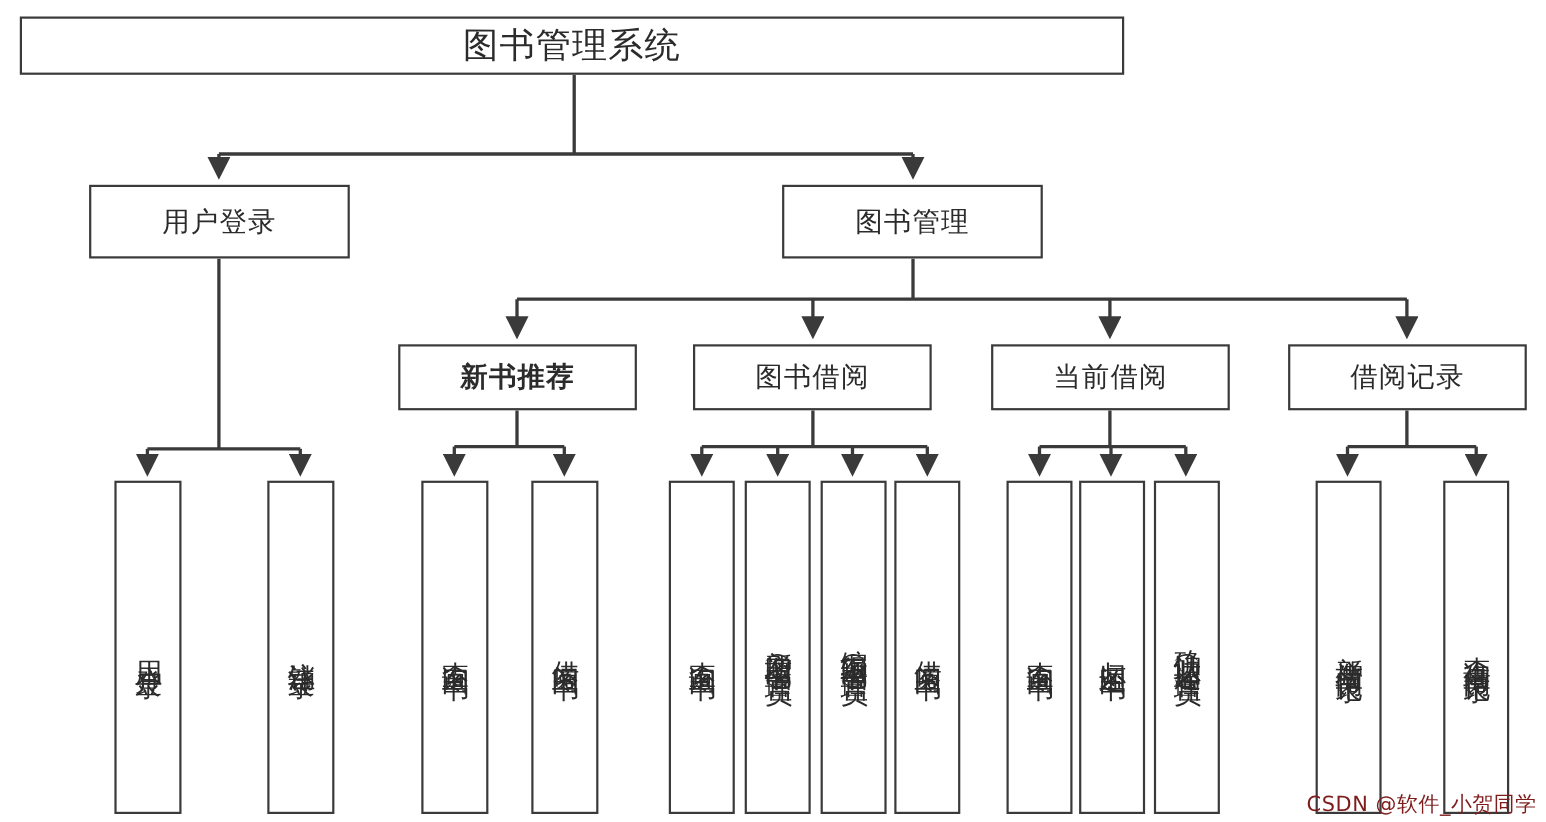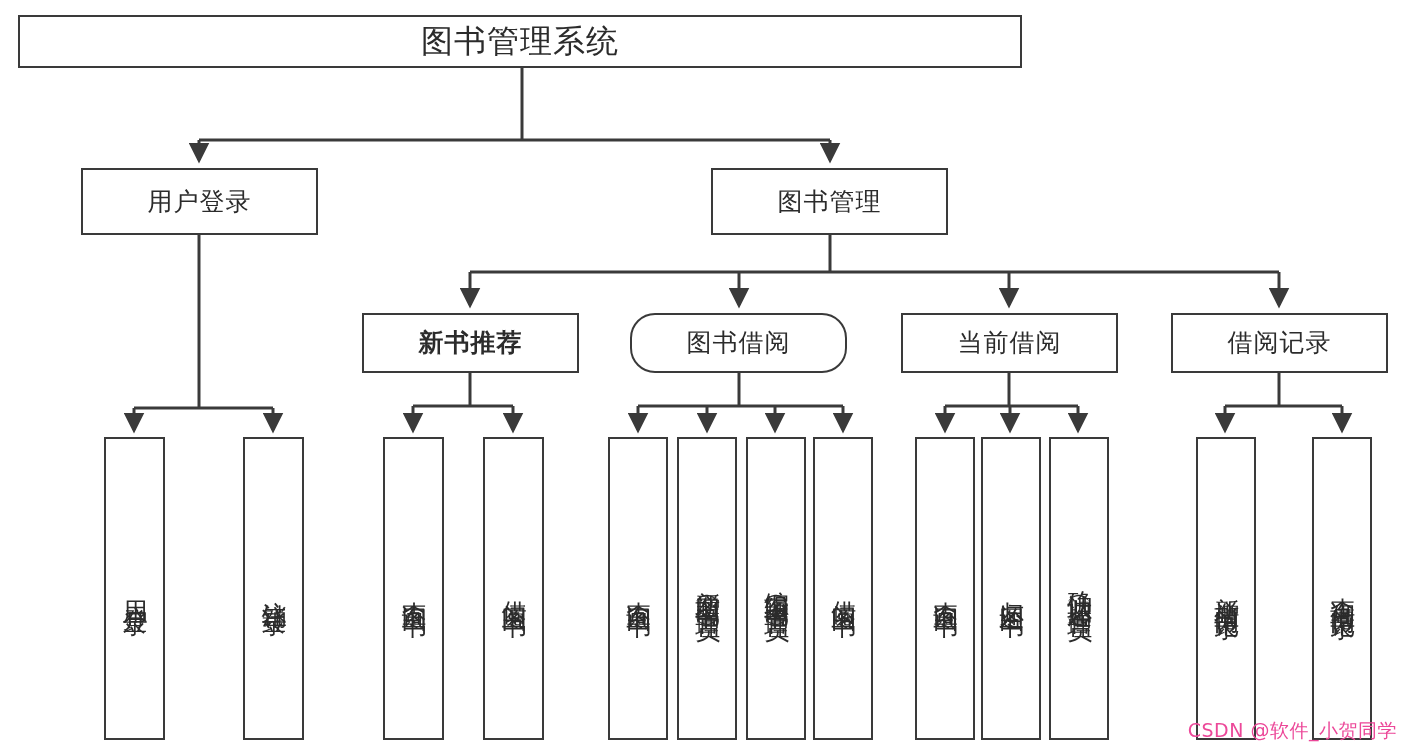--- a/index.html
+++ b/index.html
@@ -56,21 +56,21 @@
   .node.vert .vlabel {
     display: block;
     text-align: center;
     white-space: nowrap;
   }
   .watermark {
     position: absolute;
     right: 8px;
     bottom: 3px;
     font-size: 19px;
-    color: #ec4899;
+    color: #7f1d1d;
     white-space: nowrap;
     letter-spacing: 0.5px;
     text-align: center;
   }
 </style>
 </head>
 <body>
 
 <div id="canvas">
 
@@ -133,21 +133,21 @@
   </div>
 
   <div class="node horiz" style="left:711px; top:168px; width:237px; height:67px;">
     <span>图书管理</span>
   </div>
 
   <div class="node horiz" style="left:362px; top:313px; width:217px; height:60px;font-weight:bold;">
     <span>新书推荐</span>
   </div>
 
-  <div class="node horiz" style="left:630px; top:313px; width:217px; height:60px;border-radius:25px;">
+  <div class="node horiz" style="left:630px; top:313px; width:217px; height:60px;">
     <span>图书借阅</span>
   </div>
 
   <div class="node horiz" style="left:1171px; top:313px; width:217px; height:60px;">
     <span>借阅记录</span>
   </div>
 
   <div class="node horiz" style="left:901px; top:313px; width:217px; height:60px;">
     <span>当前借阅</span>
   </div>

